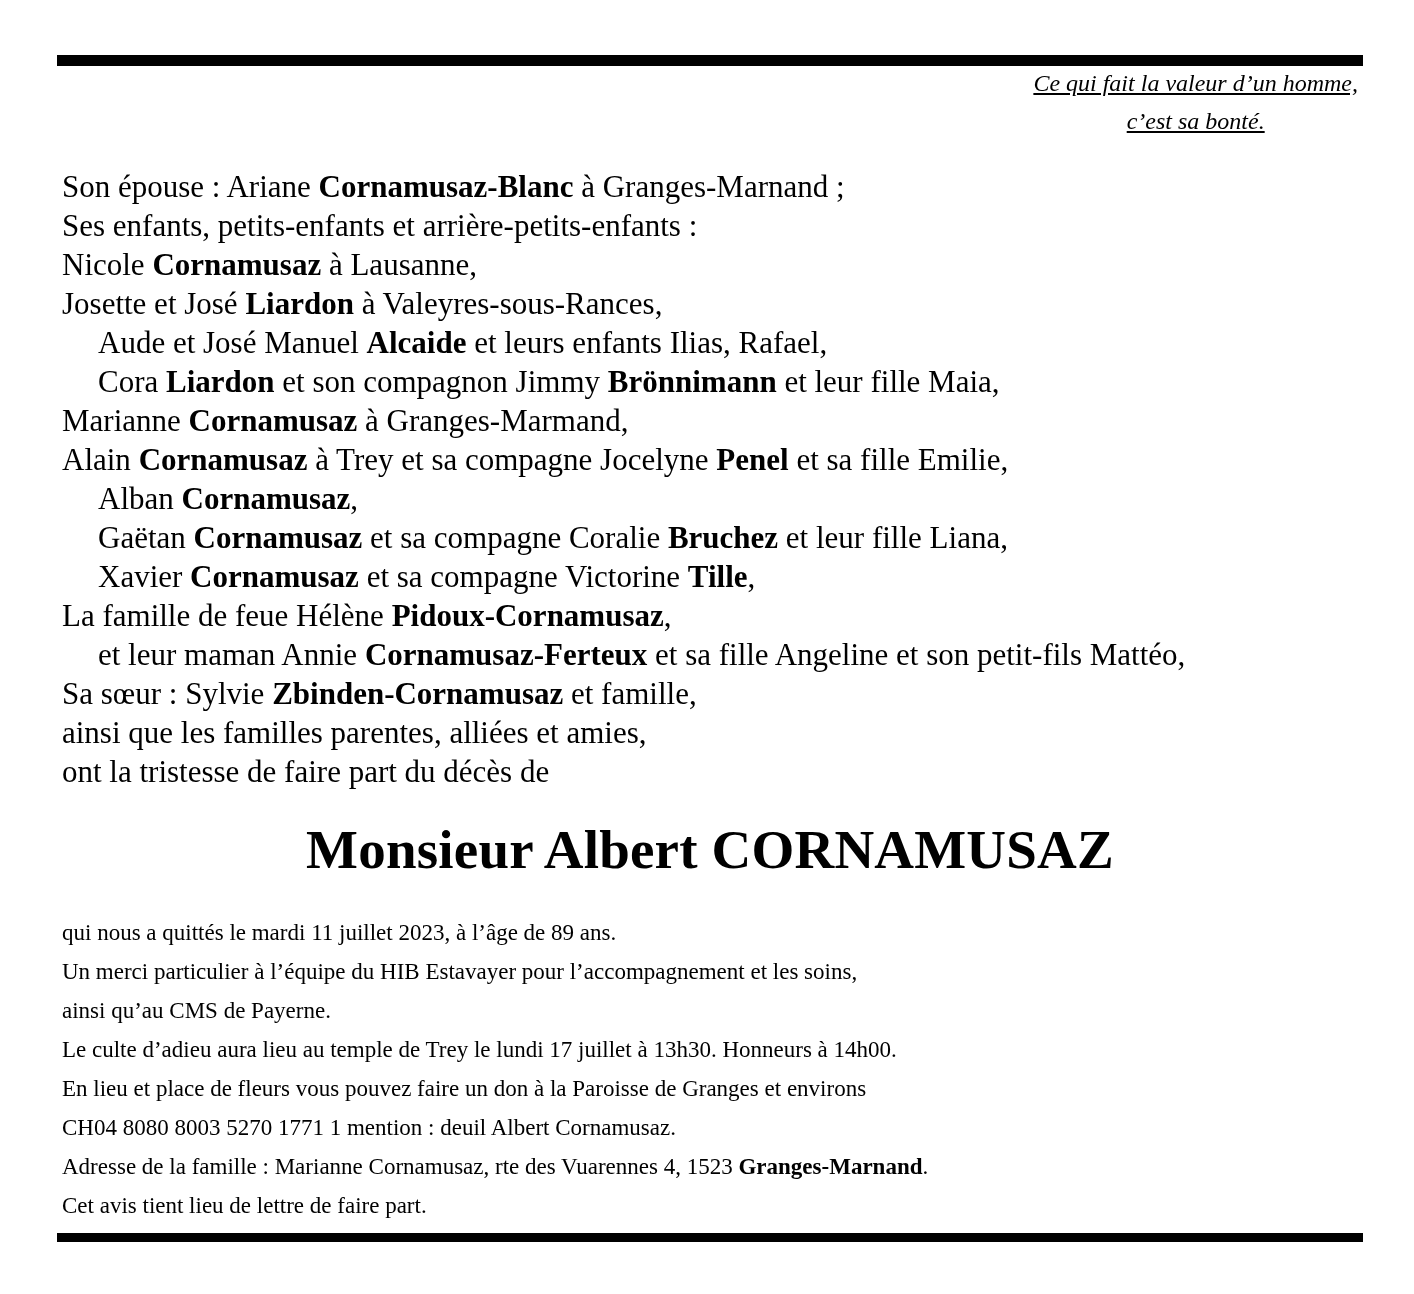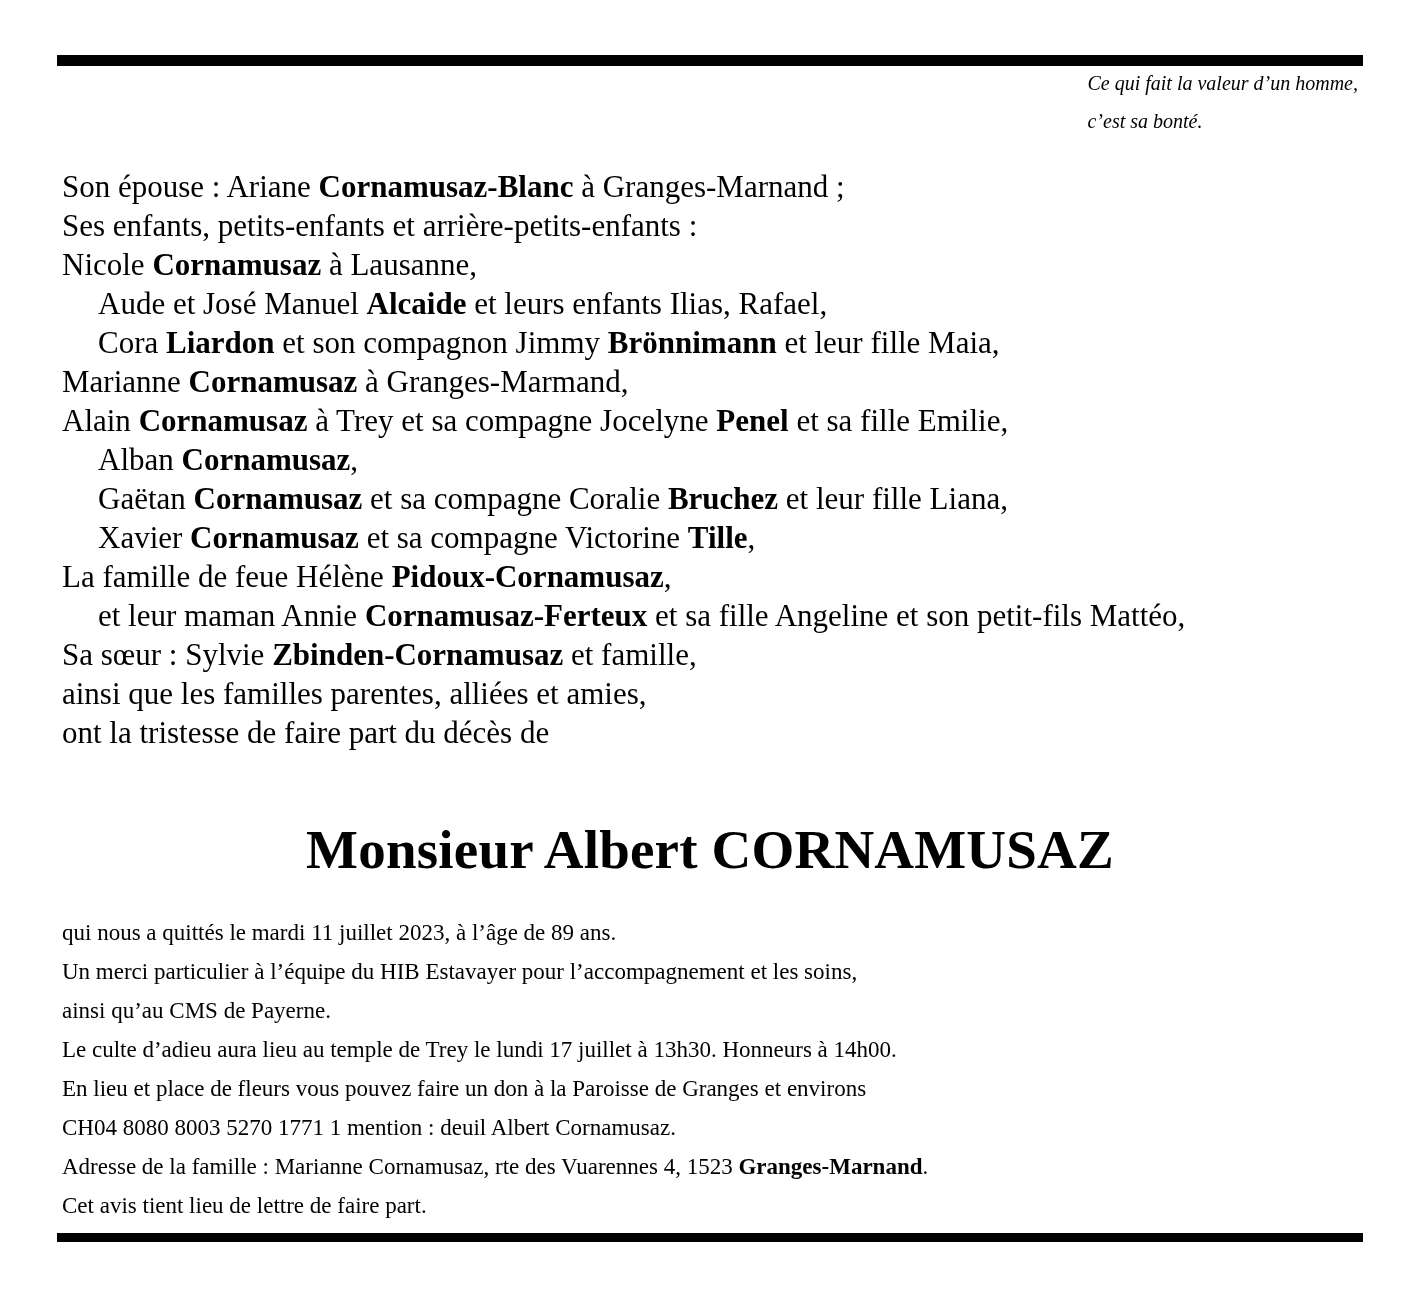--- a/index.html
+++ b/index.html
@@ -7,22 +7,22 @@
     width: 1414px; height: 1294px;
     background: #ffffff; color: #000000;
     font-family: "Liberation Serif", "DejaVu Serif", serif;
   }
   .page { position: relative; width: 1414px; height: 1294px; overflow: hidden; }
   .rule { position: absolute; left: 57px; width: 1306px; background: #000; }
   .rule-top { top: 55px; height: 11px; }
   .rule-bottom { top: 1233px; height: 9px; }
   .epigraph {
     position: absolute; top: 64px; right: 56px;
-    font-style: italic; font-size: 20px; line-height: 38px;
-    text-align: left; white-space: nowrap;
+    font-style: italic; font-size: 24px; line-height: 38px;
+    text-align: center; white-space: nowrap; text-decoration: underline;
   }
   .family {
     position: absolute; left: 62px; top: 167px; width: 1301px;
     font-size: 31px; line-height: 39px;
   }
   .title {
     position: absolute; left: 57px; top: 826px; width: 1306px; margin: 0;
     text-align: center; font-size: 55px; line-height: 48px; font-weight: bold;
     letter-spacing: 0.2px;
   }
@@ -44,20 +44,21 @@
 
   <div class="epigraph">
     <div>Ce qui fait la valeur d’un homme,</div>
     <div>c’est sa bonté.</div>
   </div>
 
   <div class="family">
       <div class="line"><span>Son épouse : Ariane </span><span class="b">Cornamusaz-Blanc</span><span> à Granges-Marnand ;</span></div>
       <div class="line"><span>Ses enfants, petits-enfants et arrière-petits-enfants :</span></div>
       <div class="line"><span>Nicole </span><span class="b">Cornamusaz</span><span> à Lausanne,</span></div>
+      <div class="line"><span>Josette et José </span><span class="b">Liardon</span><span> à Valeyres-sous-Rances,</span></div>
       <div class="line indent"><span>Aude et José Manuel </span><span class="b">Alcaide</span><span> et leurs enfants Ilias, Rafael,</span></div>
       <div class="line indent"><span>Cora </span><span class="b">Liardon</span><span> et son compagnon Jimmy </span><span class="b">Brönnimann</span><span> et leur fille Maia,</span></div>
       <div class="line"><span>Marianne </span><span class="b">Cornamusaz</span><span> à Granges-Marmand,</span></div>
       <div class="line"><span>Alain </span><span class="b">Cornamusaz</span><span> à Trey et sa compagne Jocelyne </span><span class="b">Penel</span><span> et sa fille Emilie,</span></div>
       <div class="line indent"><span>Alban </span><span class="b">Cornamusaz</span><span>,</span></div>
       <div class="line indent"><span>Gaëtan </span><span class="b">Cornamusaz</span><span> et sa compagne Coralie </span><span class="b">Bruchez</span><span> et leur fille Liana,</span></div>
       <div class="line indent"><span>Xavier </span><span class="b">Cornamusaz</span><span> et sa compagne Victorine </span><span class="b">Tille</span><span>,</span></div>
       <div class="line"><span>La famille de feue Hélène </span><span class="b">Pidoux-Cornamusaz</span><span>,</span></div>
       <div class="line indent"><span>et leur maman Annie </span><span class="b">Cornamusaz-Ferteux</span><span> et sa fille Angeline et son petit-fils Mattéo,</span></div>
       <div class="line"><span>Sa sœur : Sylvie </span><span class="b">Zbinden-Cornamusaz</span><span> et famille,</span></div>

